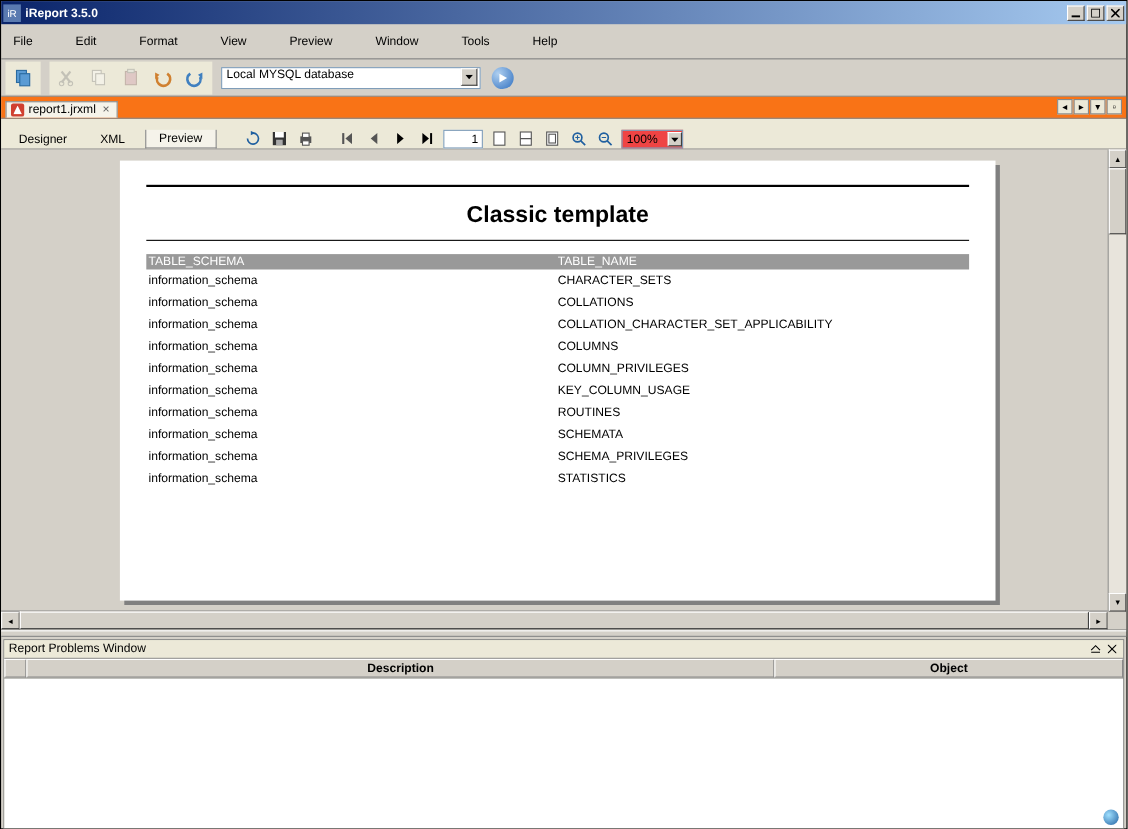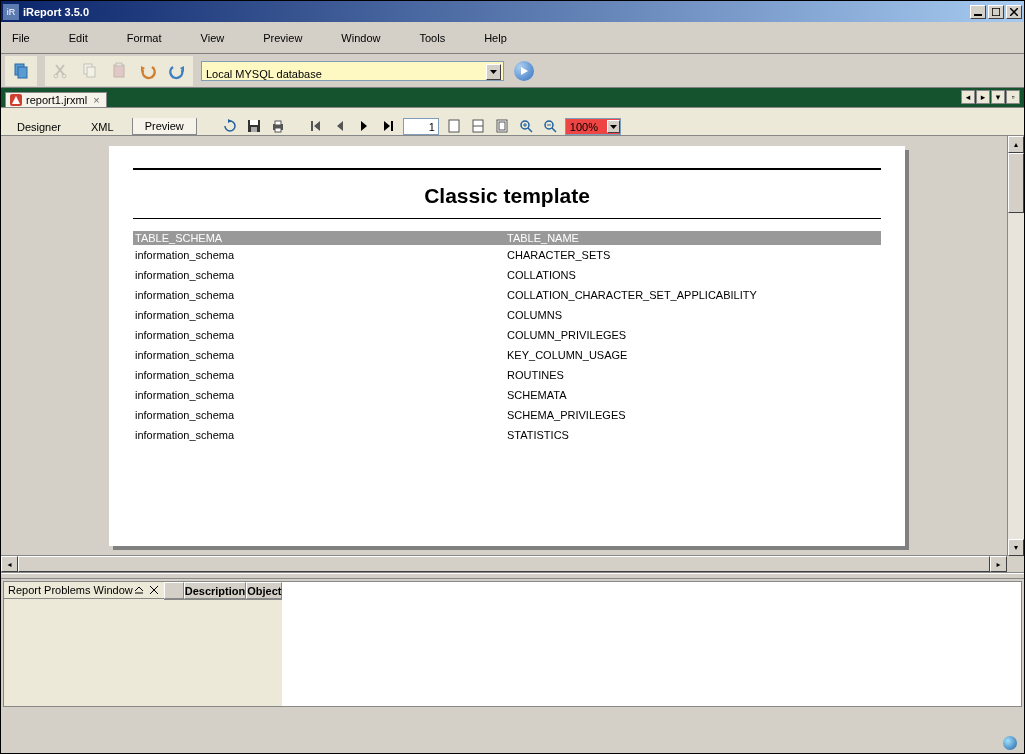--- a/index.html
+++ b/index.html
@@ -8,25 +8,25 @@
   .titlebar-icon { width: 16px; height: 16px; background: #5a7ab0; margin-right: 4px; display: flex; align-items: center; justify-content: center; font-size: 9px; }
   .titlebar-text { flex: 1; font-weight: bold; }
   .win-buttons { display: flex; gap: 2px; }
   .win-btn { width: 16px; height: 14px; background: #d4d0c8; border: 1px solid #fff; border-right-color:#404040; border-bottom-color:#404040; display:flex; align-items:center; justify-content:center; color:#000; cursor:pointer; }
   .menubar { height: 32px; display: flex; align-items: center; padding: 0 4px; border-bottom: 1px solid #808080; gap: 25px; }
   .menu-item { padding: 2px 7px; cursor: pointer; }
   .toolbar { height: 34px; display: flex; align-items: center; padding: 2px 4px; border-bottom: 1px solid #808080; gap: 2px; }
   .tb-group { display: flex; align-items: center; background: #ece9d8; padding: 2px; gap: 1px; }
   .tb-btn { width: 28px; height: 26px; display:flex; align-items:center; justify-content:center; border: 1px solid transparent; cursor:pointer; }
   .tb-sep { width: 4px; }
-  .db-select { width: 303px; height: 20px; border: 1px solid #7f9db9; background:#fef9c3; display:flex; align-items:flex-end; justify-content:space-between; padding: 0 2px 0 4px; }
+  .db-select { width: 236px; height: 20px; border: 1px solid #7f9db9; background:#ffffff; display:flex; align-items:flex-start; justify-content:space-between; padding: 0 2px 0 4px; }
   .dd-btn { width: 15px; height: 16px; background: #d4d0c8; border: 1px solid #fff; border-right-color:#404040; border-bottom-color:#404040; display:flex; align-items:center; justify-content:center; }
   .run-icon { margin-left: 8px; width: 20px; height: 20px; border-radius: 50%; background: radial-gradient(circle at 30% 30%, #b0d0f0, #3070c0); display:flex; align-items:center; justify-content:center; }
 
-  .tabstrip { height: 20px; background: #14532d; display:flex; align-items:flex-end; padding: 0 4px; border-bottom: 1px solid #888; position:relative; }
+  .tabstrip { height: 20px; background: #f97316; display:flex; align-items:flex-end; padding: 0 4px; border-bottom: 1px solid #888; position:relative; }
   .doc-tab { background: #f5f3ea; border: 1px solid #888; border-bottom: none; padding: 1px 4px; display:flex; align-items:center; gap:4px; font-size:11px; }
   .tab-red-ico { width:12px; height:12px; background:#d04030; border-radius:2px; position:relative; }
   .tab-red-ico::after{content:""; position:absolute; top:2px; left:2px; width:8px; height:8px; background:#fff; clip-path:polygon(50% 0,100% 100%,0 100%);}
   .tab-close { font-family: Arial; color:#666; cursor:pointer; padding:0 2px; }
   .tabstrip-right { position:absolute; right:4px; top:2px; display:flex; gap:1px; }
   .ts-btn { width:14px; height:14px; border:1px solid #888; background:#ece9d8; display:flex; align-items:center; justify-content:center; font-size:9px; cursor:pointer; }
 
   .view-toolbar { height: 28px; border-bottom: 1px solid #888; display:flex; align-items:flex-end; padding: 0 4px; gap: 6px; background:#ece9d8; }
   .view-tab { padding: 2px 12px; cursor:pointer; }
   .view-tab.active { border: 1px solid #888; background:#f5f3ea; border-top:none; }
@@ -53,21 +53,21 @@
   .report-title { font-size: 21px; font-weight: bold; text-align:center; margin: 14px 0 10px; }
   .hr2 { border-top: 1px solid #000; margin-bottom: 12px;}
   .col-headers { background:#999; color:#fff; display:flex; font-size:15px; padding: 1px 2px;}
   .col1 { width: 50%; }
   .col2 { width: 50%; }
   .data-row { display:flex; font-size: 15px; padding: 4px 2px; color:#000;}
   .data-row .col1, .data-row .col2 { font-family: Arial; }
 
   .splitter { height: 6px; background:#d4d0c8; border-top:1px solid #fff; border-bottom:1px solid #888; cursor: ns-resize;}
 
-  .problems-panel { height: 126px; display:flex; flex-direction:row; border:1px solid #888; margin: 2px; background:#ece9d8;}
+  .problems-panel { height: 173px; display:flex; flex-direction:column; border:1px solid #888; margin: 2px; background:#ece9d8;}
   .panel-header { height:17px; display:flex; align-items:center; padding: 0 4px; background:#ece9d8; border-bottom:1px solid #888; font-size:11px;}
   .panel-header-title { flex:1; }
   .panel-header-btns { display:flex; gap:3px; }
   .ph-btn { width:12px; height:12px; display:flex;align-items:center;justify-content:center; cursor:pointer;}
   .problems-table-header { height:18px; display:flex; border-bottom:1px solid #888;}
   .pth-cell { border:1px solid #fff; border-right-color:#888; border-bottom-color:#888; background:#d4d0c8; display:flex;align-items:center;justify-content:center; font-size:11px;font-weight:bold;}
   .pth-icon { width:20px;}
   .pth-desc { flex: 668;}
   .pth-obj { flex: 310;}
   .problems-body { flex:1; background:#fff; }

